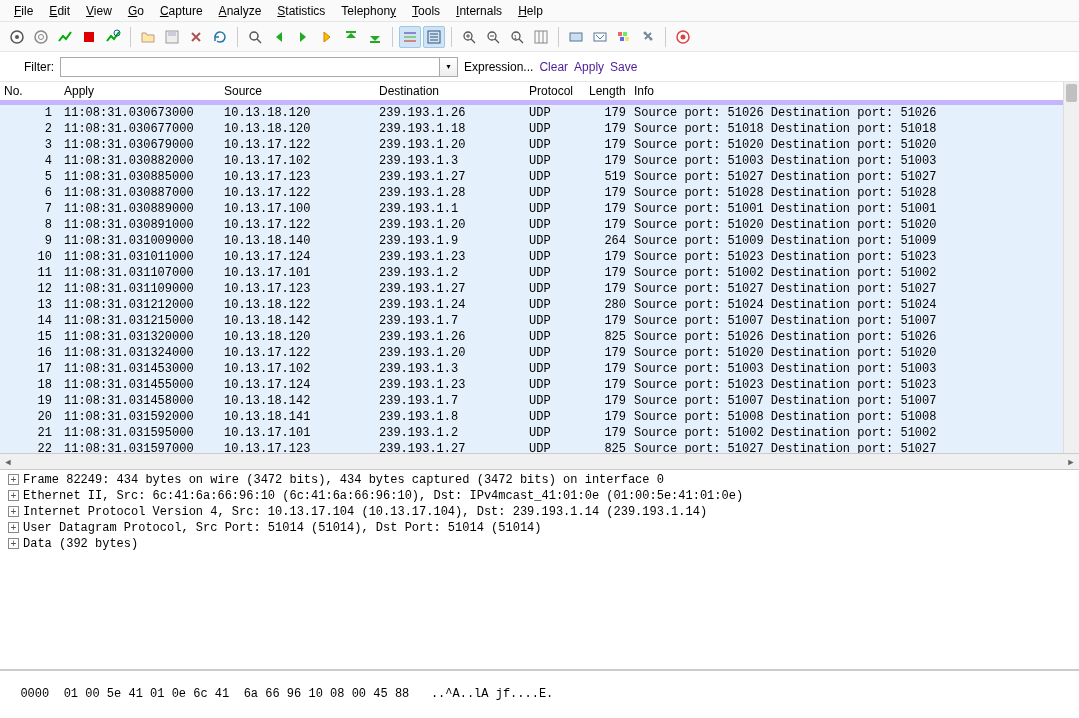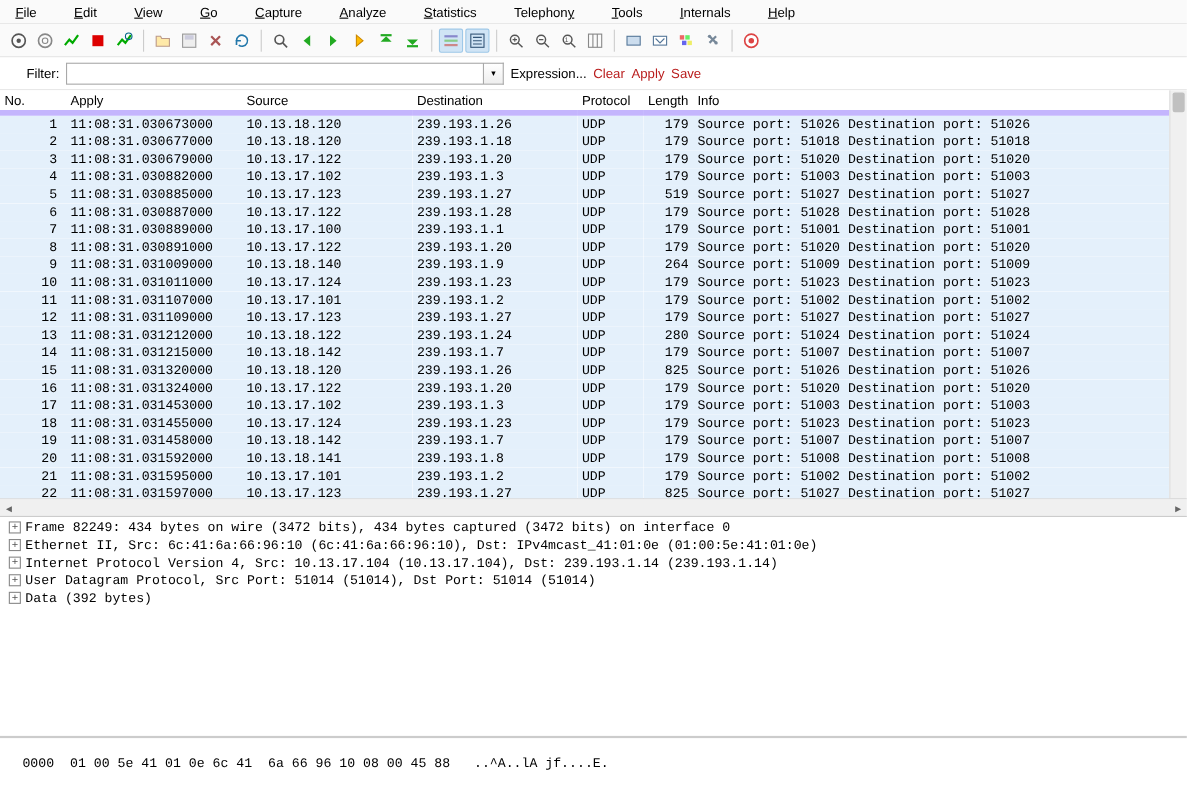--- a/index.html
+++ b/index.html
@@ -10,21 +10,21 @@
     font-size: 12px;
     background: #fff;
     overflow: hidden;
     color: #000;
   }
   .menubar {
     display: flex;
     padding: 2px 6px;
     border-bottom: 1px solid #e6e6e6;
     background: #fafafa;
-    gap: 18px;
+    gap: 0;
     height: 22px;
   }
   .menubar span {
     padding: 2px 8px;
     cursor: default;
   }
   .menubar span u { text-decoration: underline; }
   .toolbar {
     display: flex;
     align-items: center;
@@ -65,21 +65,21 @@
   .dd {
     width: 18px; height: 20px;
     border: 1px solid #a9a9a9;
     border-left: none;
     background: linear-gradient(#fff,#eee);
     display: inline-flex;
     align-items: center; justify-content: center;
     font-size: 8px;
   }
   .filter-link { color: #000; }
-  .filter-disabled { color: #b91c1c; }
+  .filter-disabled { color: #4c1d95; }
   .packet-pane {
     height: 372px;
     overflow: hidden;
     position: relative;
     border-bottom: 1px solid #ccc;
   }
   .packet-scroll {
     position: absolute;
     right: 0; top: 0; bottom: 0;
     width: 16px;

